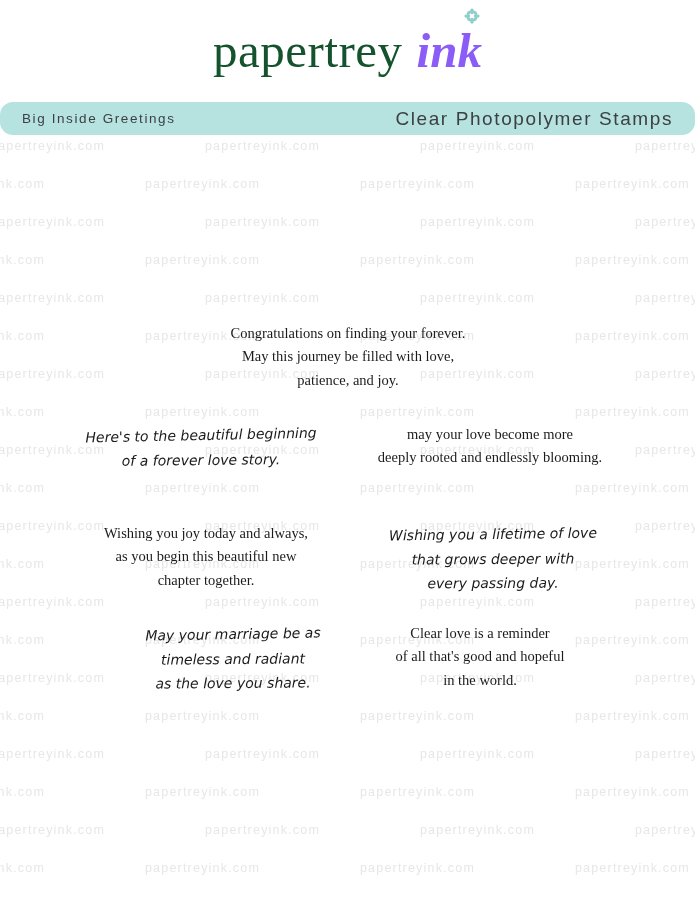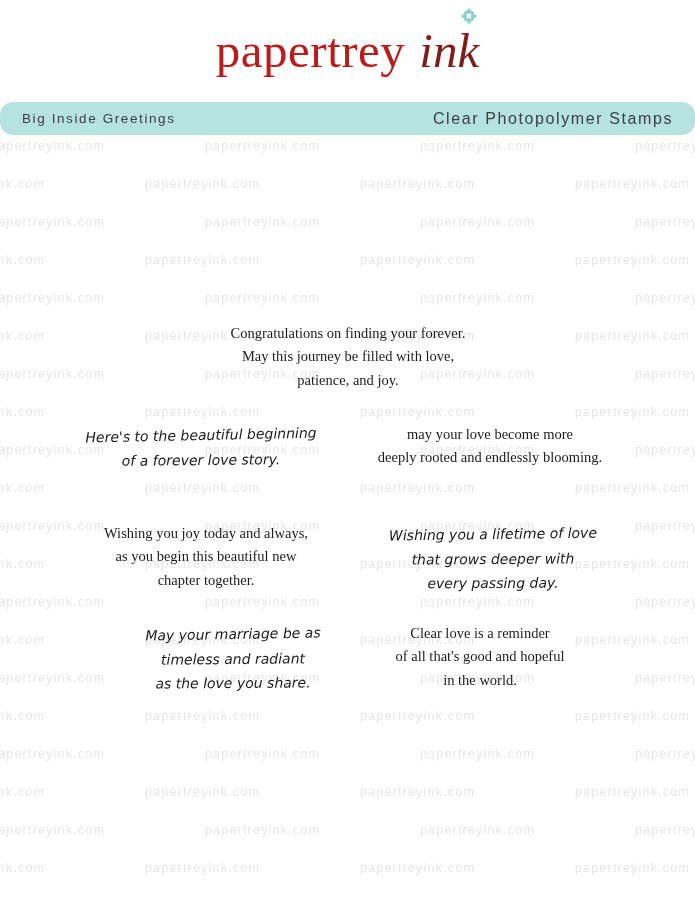--- a/index.html
+++ b/index.html
@@ -30,29 +30,29 @@
     position: relative;
     display: flex;
     align-items: baseline;
     justify-content: center;
     white-space: nowrap;
   }
   .logo-word1 {
     font-family: "Liberation Serif", serif;
     font-size: 49px;
     letter-spacing: 0.5px;
-    color: #b91c1c;
+    color: #14532d;
     font-weight: 400;
   }
   .logo-word2 {
     font-family: "Liberation Serif", serif;
     font-size: 49px;
     font-style: italic;
-    font-weight: 400;
-    color: #7f1d1d;
+    font-weight: 700;
+    color: #8b5cf6;
     margin-left: 14px;
   }
   .logo-flower {
     position: absolute;
     top: -14px;
     right: 2px;
     width: 16px;
     height: 16px;
   }
 
@@ -73,21 +73,21 @@
     left: 22px;
     font-family: "Liberation Sans", sans-serif;
     font-size: 13.5px;
     letter-spacing: 1.6px;
     color: #3c4043;
   }
   .band-right {
     position: absolute;
     right: 22px;
     font-family: "Liberation Sans", sans-serif;
-    font-size: 16px;
+    font-size: 19px;
     letter-spacing: 1.6px;
     color: #3c4043;
     margin-left: 44px;
   }
 
   
   .watermark-area {
     position: absolute;
     top: 135px;
     left: 0;

